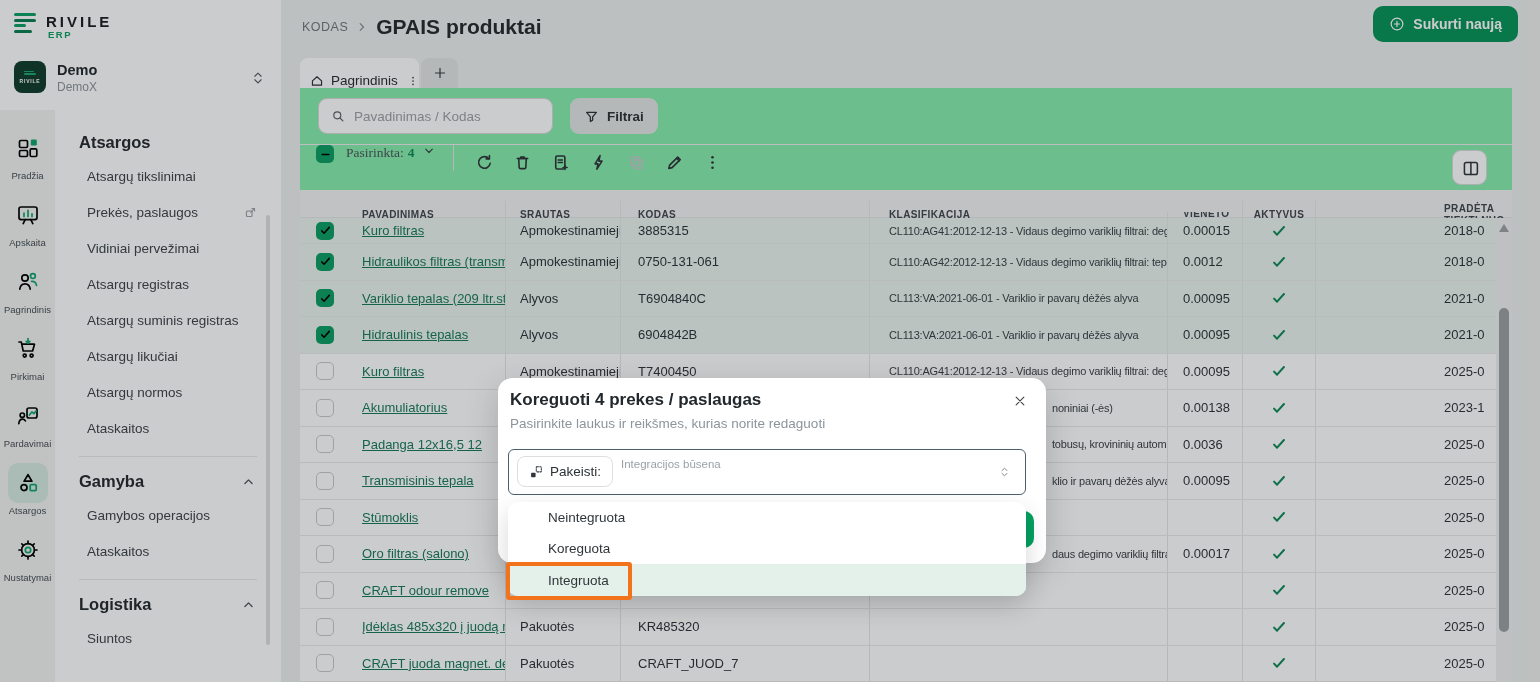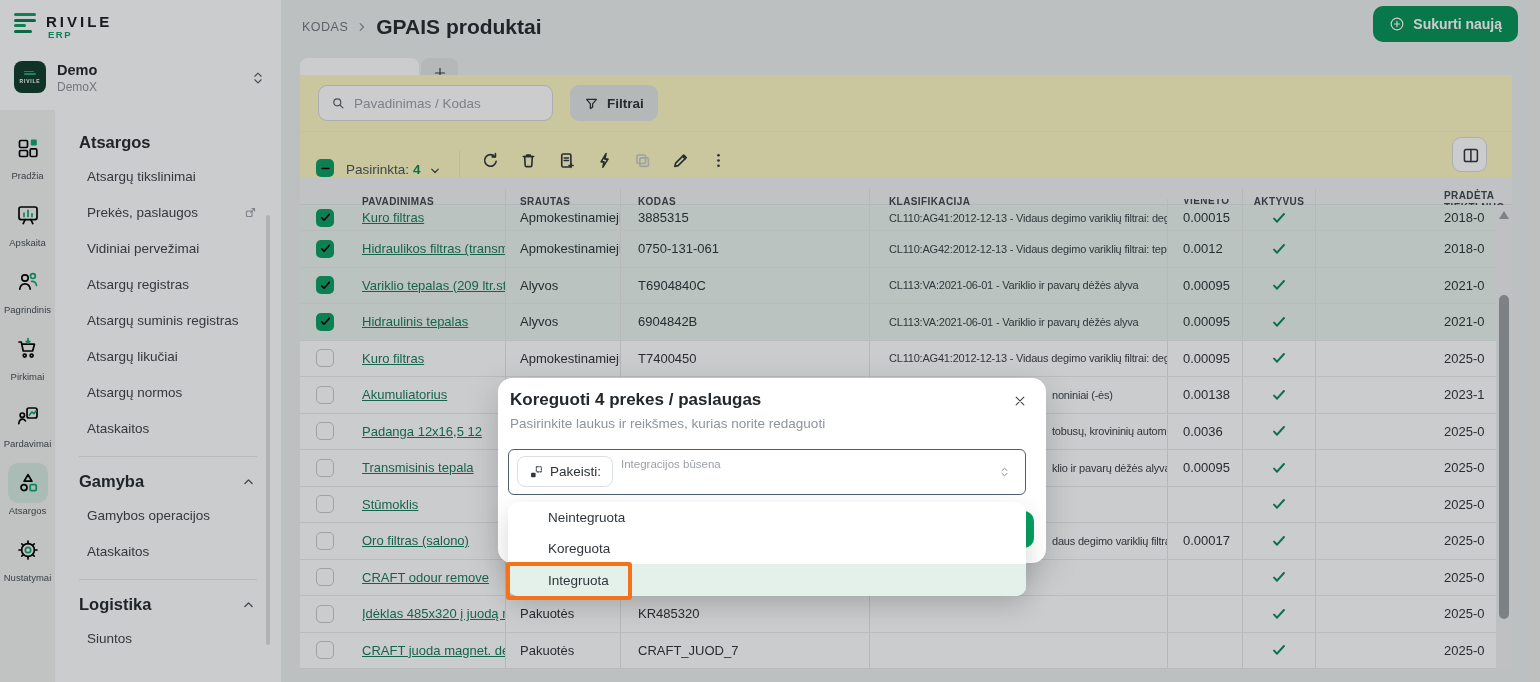--- a/index.html
+++ b/index.html
@@ -60,32 +60,32 @@
   .create-btn .ic { width:16px; height:16px; color:#fff; }
 
   .tabrow { position:absolute; left:19px; top:58px; height:30px; display:flex; gap:2px; }
   .tab { width:119px; height:30px; background:#fff; border-radius:8px 8px 0 0; display:flex; align-items:flex-end; gap:7px; padding:0 10px; cursor:pointer; }
   .tab .ic { width:14px; height:14px; color:#2b3034; }
   .tab .tlabel { font-size:13.5px; color:#262b2f; }
   .tab .kebab { width:12px; height:14px; color:#3c4periods247; color:#3c4247; margin-left:2px; }
   .tab-add { width:37px; height:30px; background:#e3e6e5; border-radius:8px 8px 0 0; display:flex; align-items:center; justify-content:center; cursor:pointer; }
   .tab-add .ic { width:14px; height:14px; color:#33383c; }
 
-  .card { position:absolute; left:19px; top:75px; width:1212px; height:594px; background:#fef9c3; overflow:hidden; }
+  .card { position:absolute; left:19px; top:88px; width:1212px; height:594px; background:#86efac; overflow:hidden; }
   .search-row { position:relative; height:57px; border-bottom:1px solid #eceeee; }
   .search-box { position:absolute; left:18px; top:10px; width:235px; height:36px; border:1px solid #d6d8d9; border-radius:9px;
     display:flex; align-items:center; gap:9px; padding:0 12px; background:#fff; }
   .search-box .ic { width:14px; height:14px; color:#5b6267; }
   .search-box input { border:none; outline:none; flex:1; font-size:13.5px; color:#2e3338; font-family:inherit; background:transparent; }
   .search-box input::placeholder { color:#9aa1a6; }
   .filter-btn { position:absolute; left:270px; top:10px; height:36px; padding:0 14px; background:#e3e6e5; border:none; border-radius:9px;
     display:flex; align-items:center; gap:8px; font-size:13.5px; font-weight:600; color:#2b3135; cursor:pointer; font-family:inherit; }
   .filter-btn .ic { width:15px; height:15px; color:#2b3135; }
 
-  .toolbar { position:relative; height:45px; display:flex; align-items:flex-end; }
+  .toolbar { position:relative; height:45px; display:flex; align-items:flex-start;font-family:Liberation Serif, serif; }
   .cb { width:18px; height:18px; border-radius:5px; flex:none; display:flex; align-items:center; justify-content:center; cursor:pointer; }
   .cb.on { background:#0b9e63; }
   .cb.off { background:#fff; border:1.5px solid #c7cacc; }
   .cb .ic { width:13px; height:13px; }
   .toolbar .cb { margin-left:16px; }
   .sel-label { margin-left:12px; font-size:13.5px; color:#4a535b; }
   .sel-count { font-weight:700; color:#0b8a57; margin-left:4px; font-size:13.5px; }
   .sel-chev { width:12px; height:12px; color:#3c4247; margin-left:8px; cursor:pointer; }
   .tb-div { width:1px; height:26px; background:#e3e5e6; margin:0 14px 0 18px; }
   .tbtn { width:34px; height:34px; border:none; background:transparent; display:flex; align-items:center; justify-content:center; cursor:pointer; margin-right:4px; }

